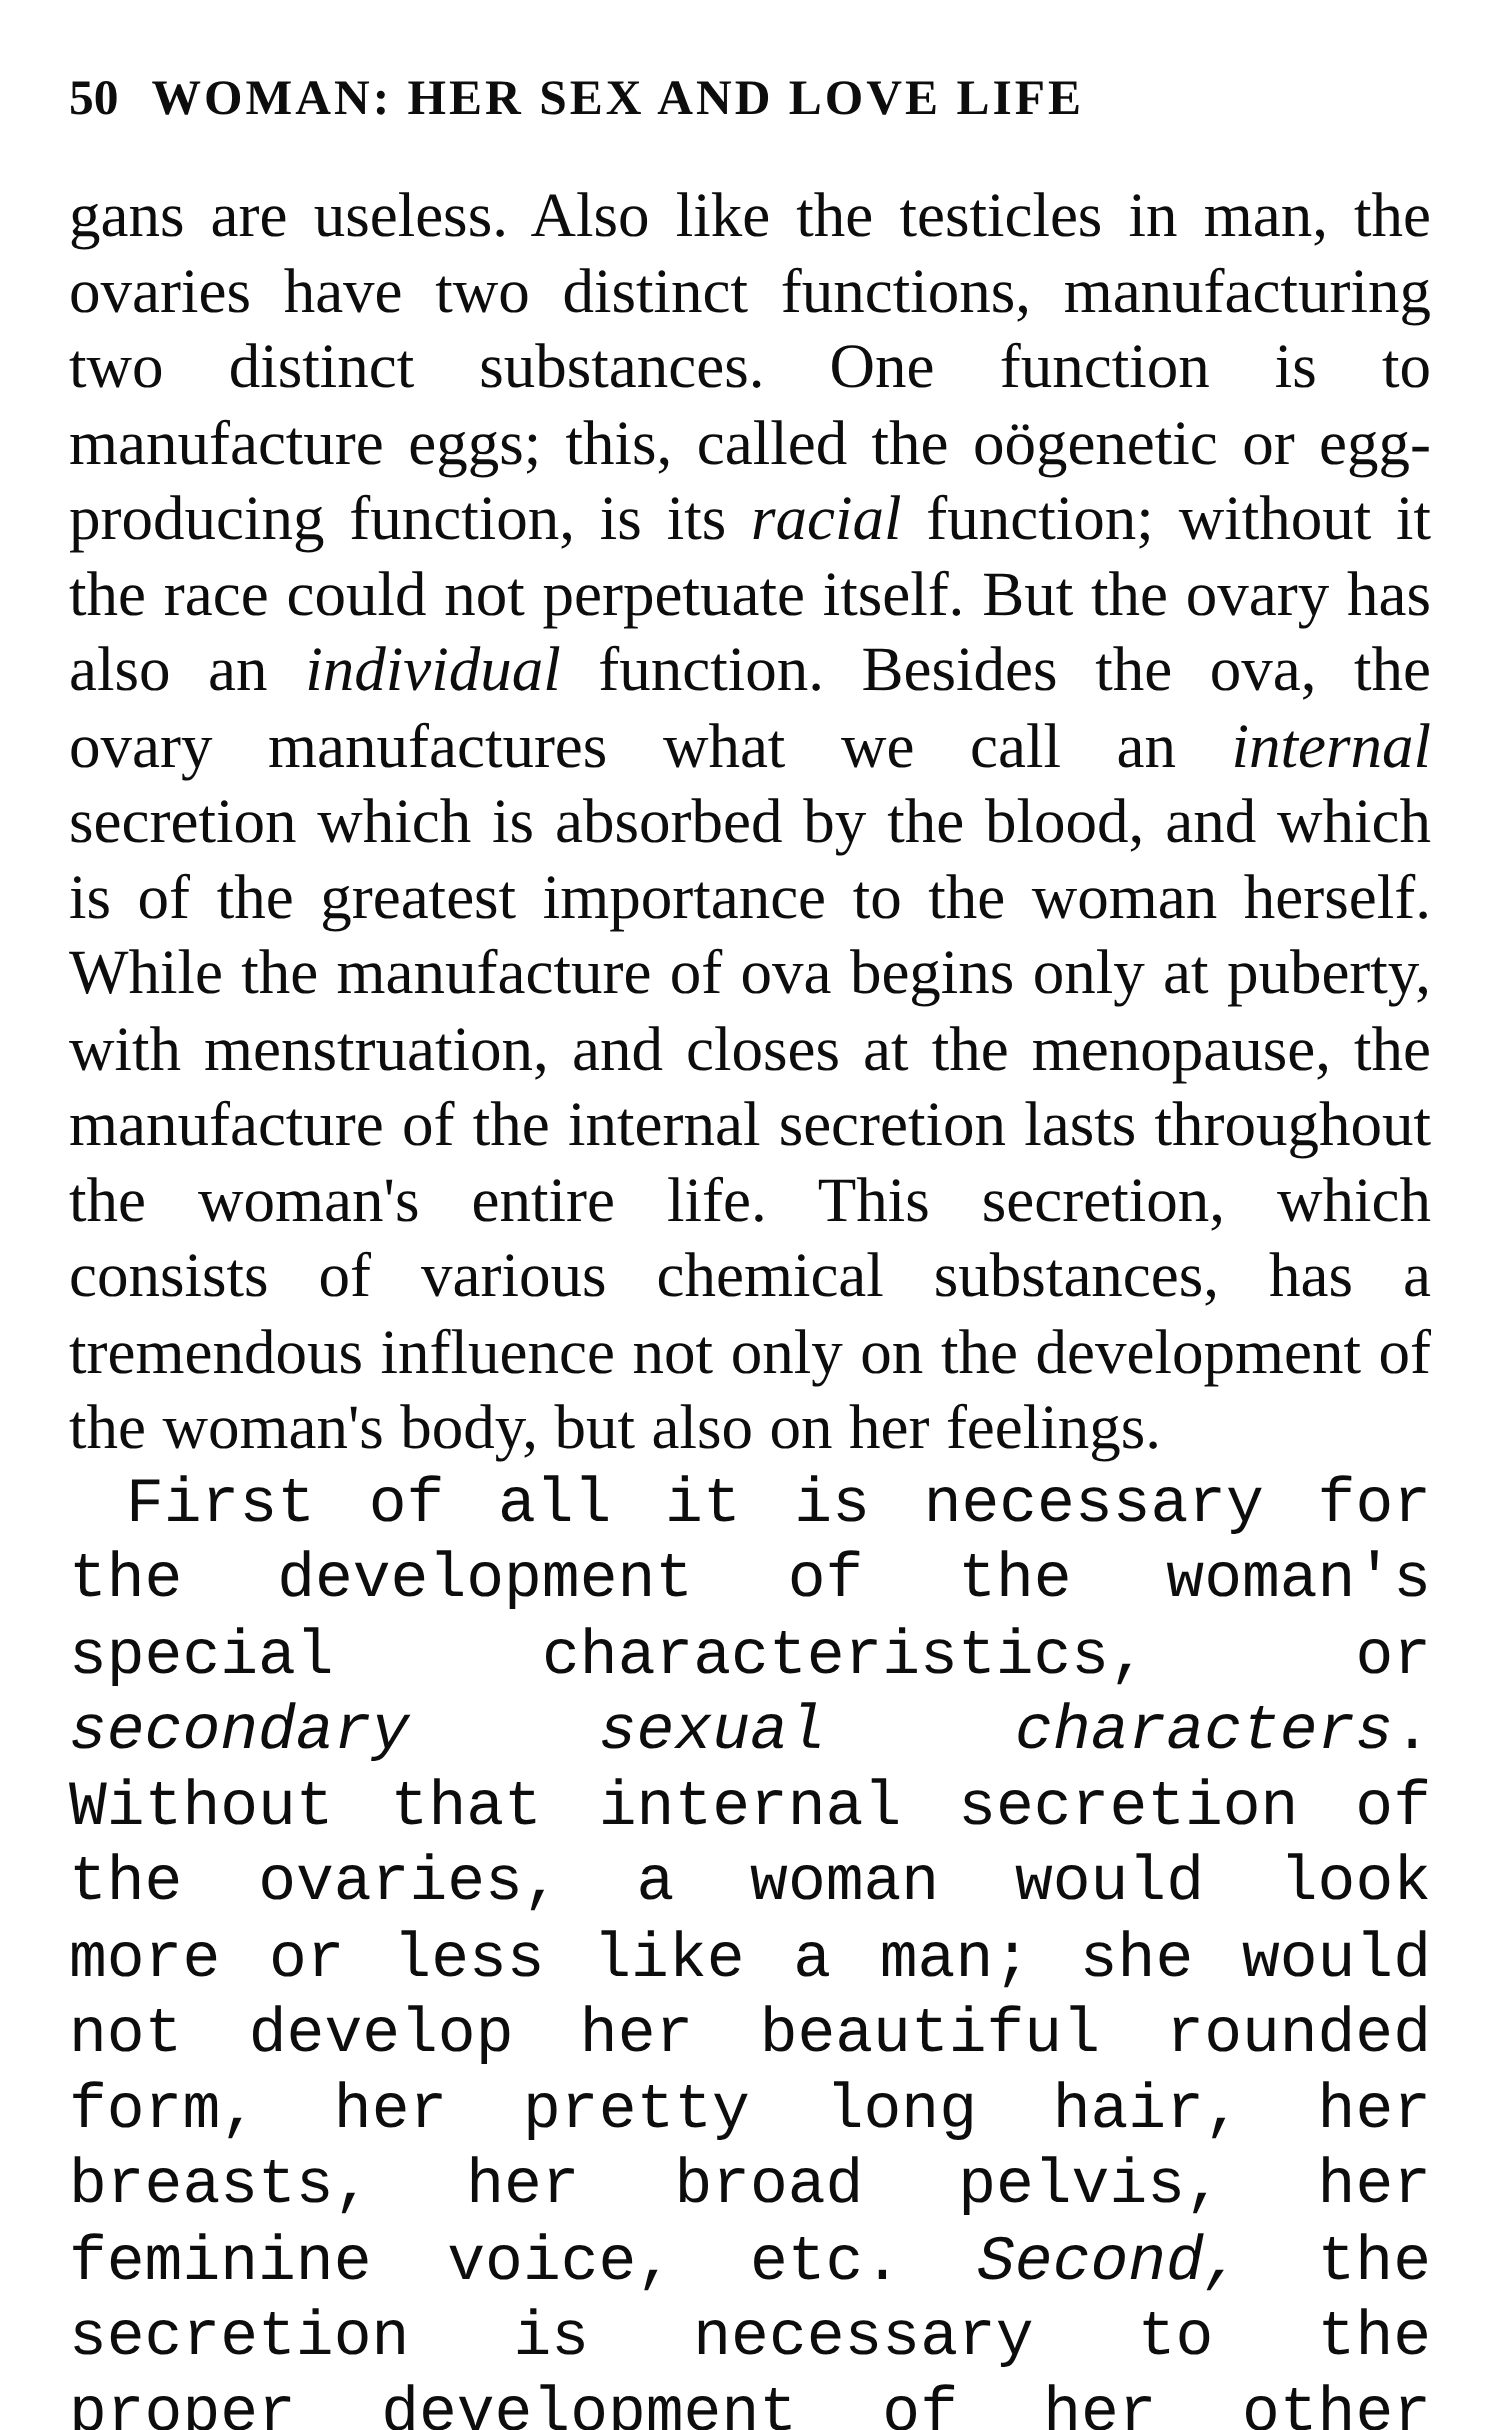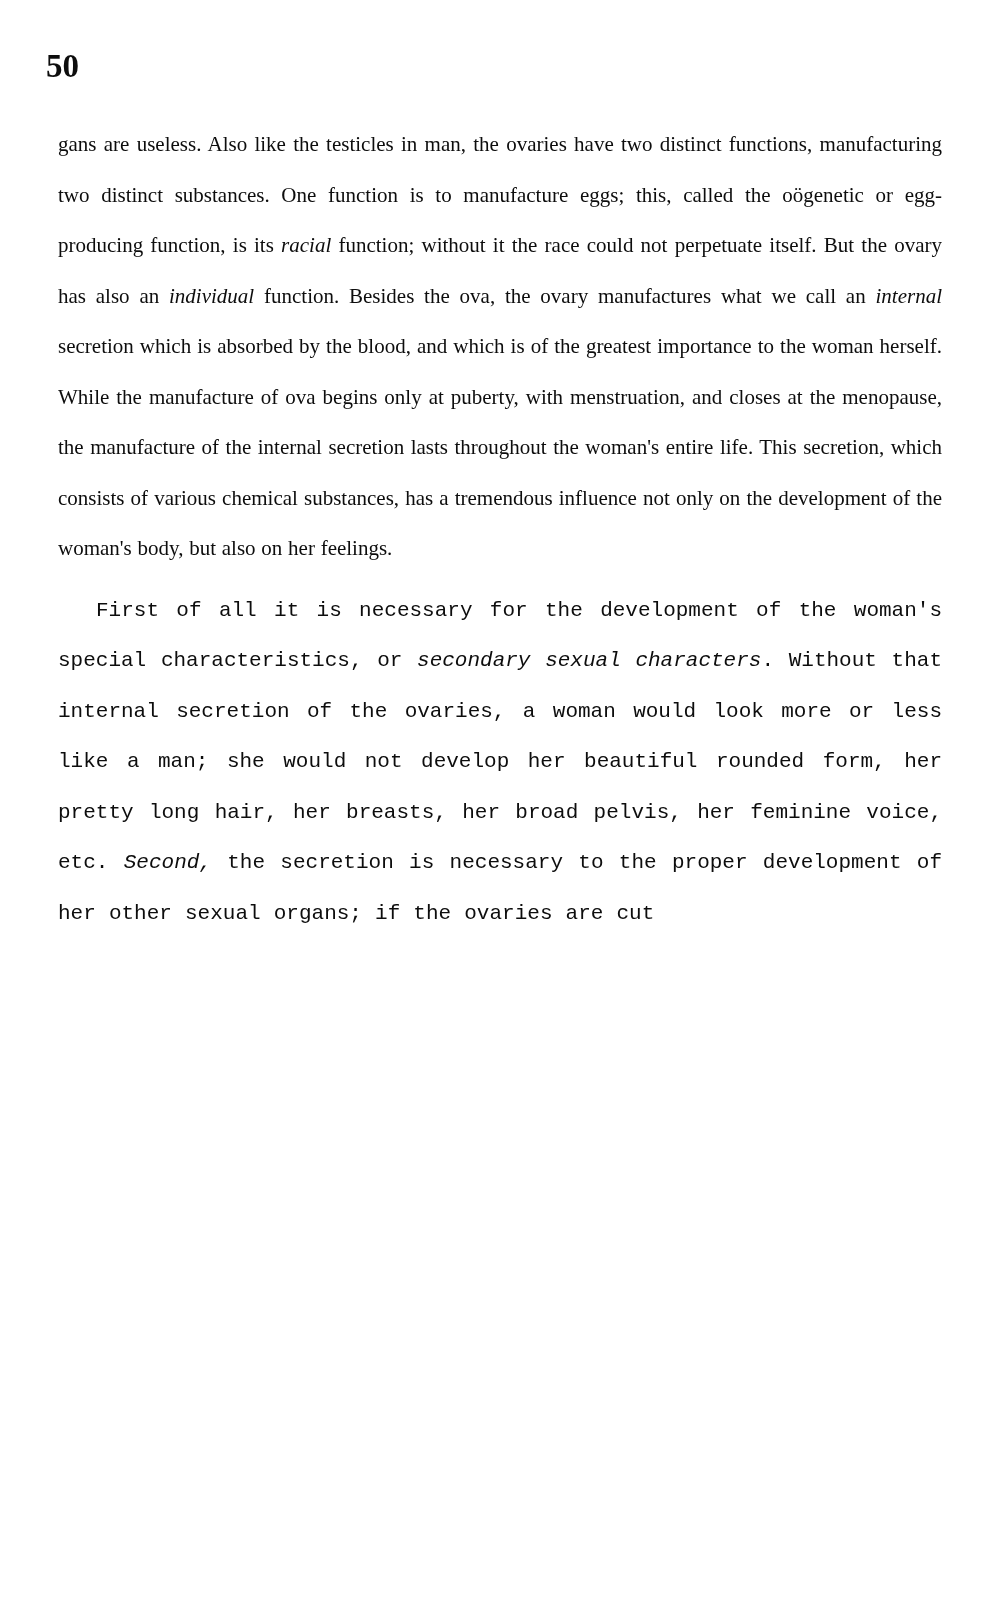--- a/index.html
+++ b/index.html
@@ -37,22 +37,22 @@
   .head-title {
     font-size: 33px;
     font-weight: 700;
     letter-spacing: 2.0px;
   }
   .body-text {
     margin-top: 34px;
     padding: 0 6px 0 6px;
   }
   p.para {
-    margin: 12px;
-    font-size: 21px;
+    margin: 0;
+    font-size: 42px;
     line-height: 50.5px;
     text-align: justify;
     text-justify: inter-word;
     -webkit-hyphens: none;
     hyphens: none;
     word-spacing: 0.5px;
   }
   p.para.indent {
     text-indent: 38px;
     font-family: Liberation Mono, monospace;
@@ -65,20 +65,21 @@
     text-align: justify;
   }
 </style>
 </head>
 <body>
 
 <div class="page">
 
   <div class="running-head">
     <span class="folio">50</span>
+    <span class="head-title">WOMAN: HER SEX AND LOVE LIFE</span>
   </div>
 
   <div class="body-text">
 
     <p class="para just-block"><span>gans are useless.  Also like the testicles in man, the ovaries have two distinct functions, manufacturing two distinct substances.  One function is to manufacture eggs; this, called the oögenetic or egg-producing function, is its </span><i>racial</i><span> function; without it the race could not perpetuate itself.  But the ovary has also an </span><i>individual</i><span> function.  Besides the ova, the ovary manufactures what we call an </span><i>internal</i><span> secretion which is absorbed by the blood, and which is of the greatest importance to the woman herself.  While the manufacture of ova begins only at puberty, with menstruation, and closes at the menopause, the manufacture of the internal secretion lasts throughout the woman's entire life.  This secretion, which consists of various chemical substances, has a tremendous influence not only on the development of the woman's body, but also on her feelings.</span></p>
 
     <p class="para indent just-block"><span>First of all it is necessary for the development of the woman's special characteristics, or </span><i>secondary sexual characters</i><span>.  Without that internal secretion of the ovaries, a woman would look more or less like a man; she would not develop her beautiful rounded form, her pretty long hair, her breasts, her broad pelvis, her feminine voice, etc.  </span><i>Second,</i><span> the secretion is necessary to the proper development of her other sexual organs; if the ovaries are cut</span></p>
 
   </div>
 </div>

